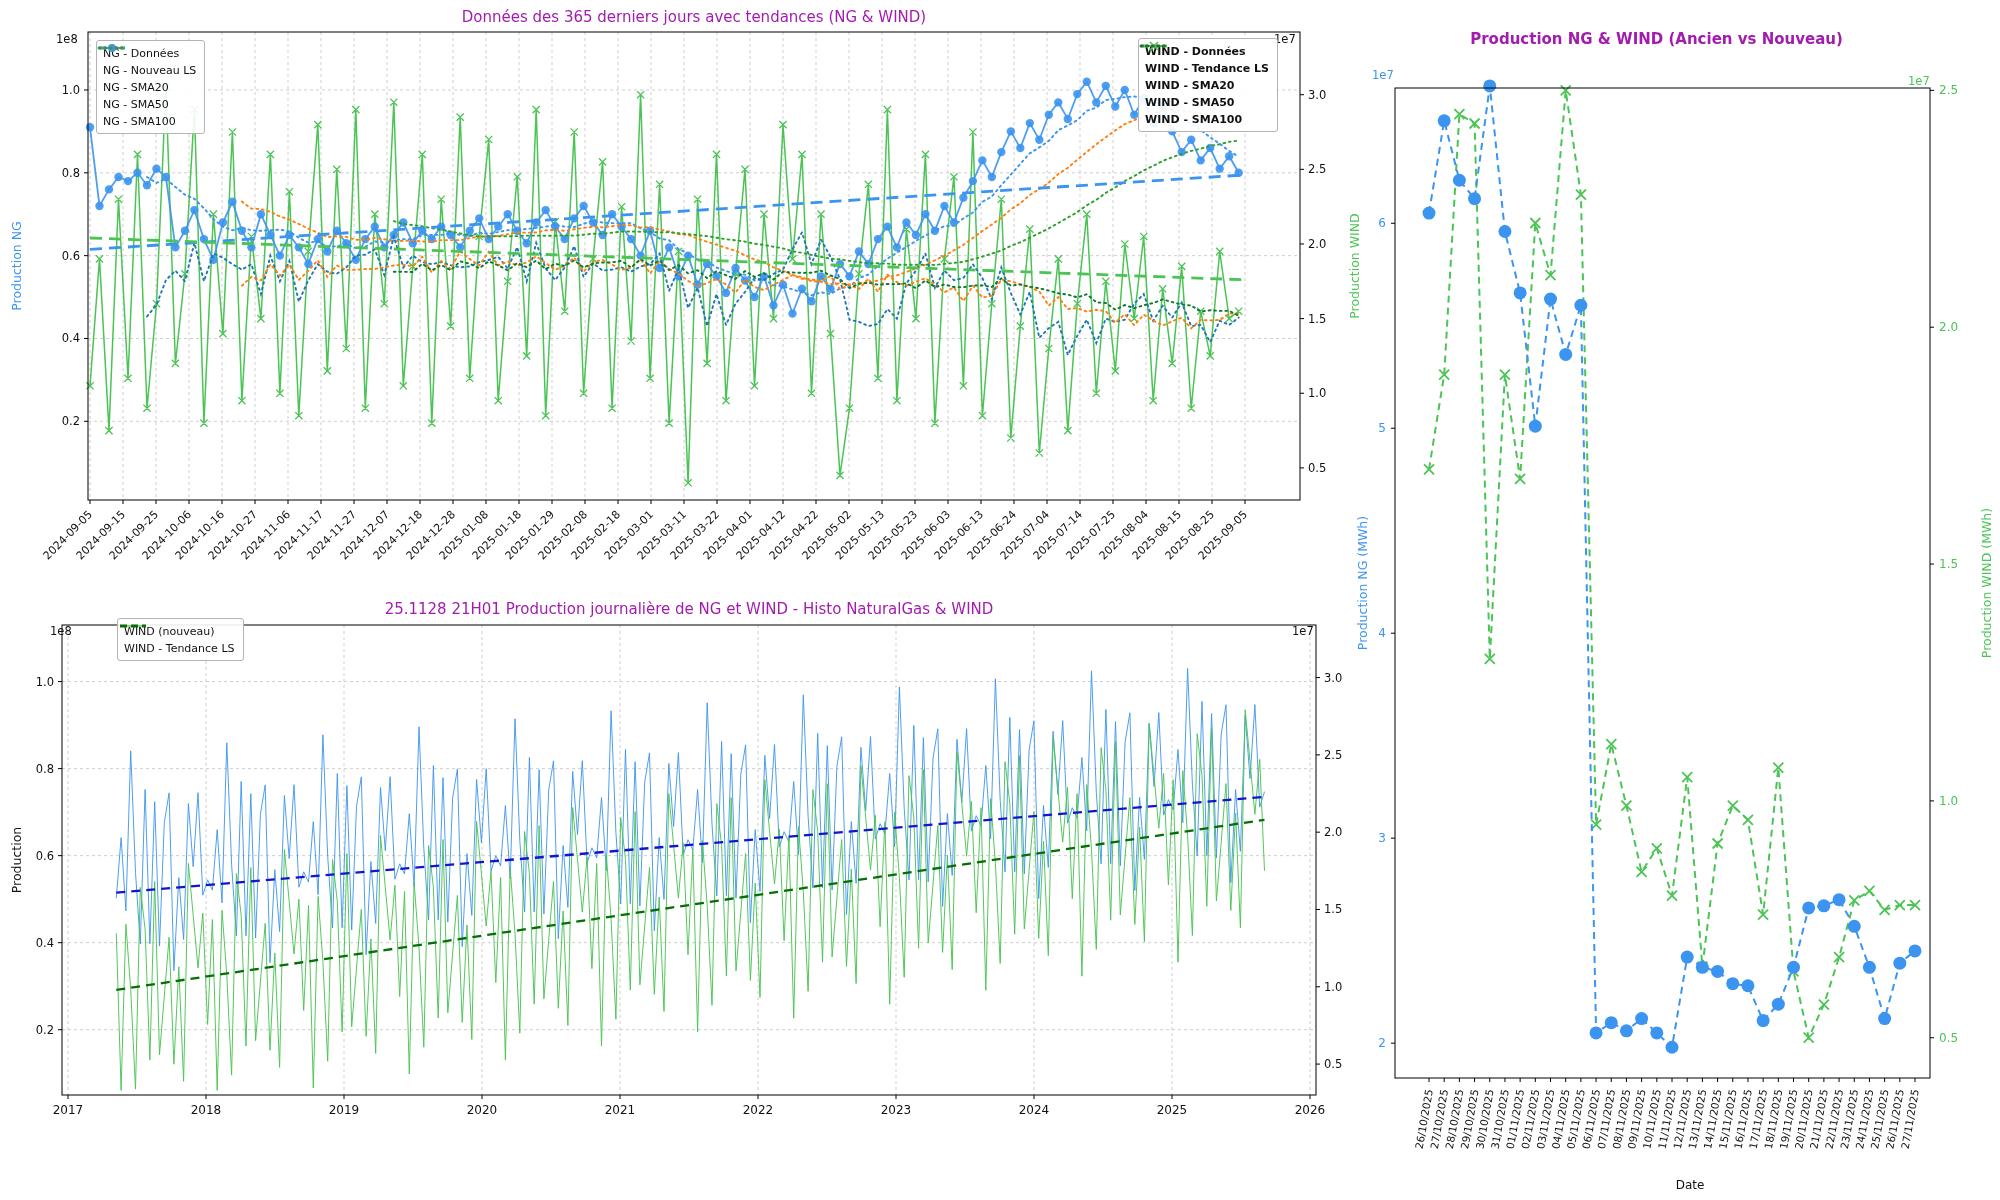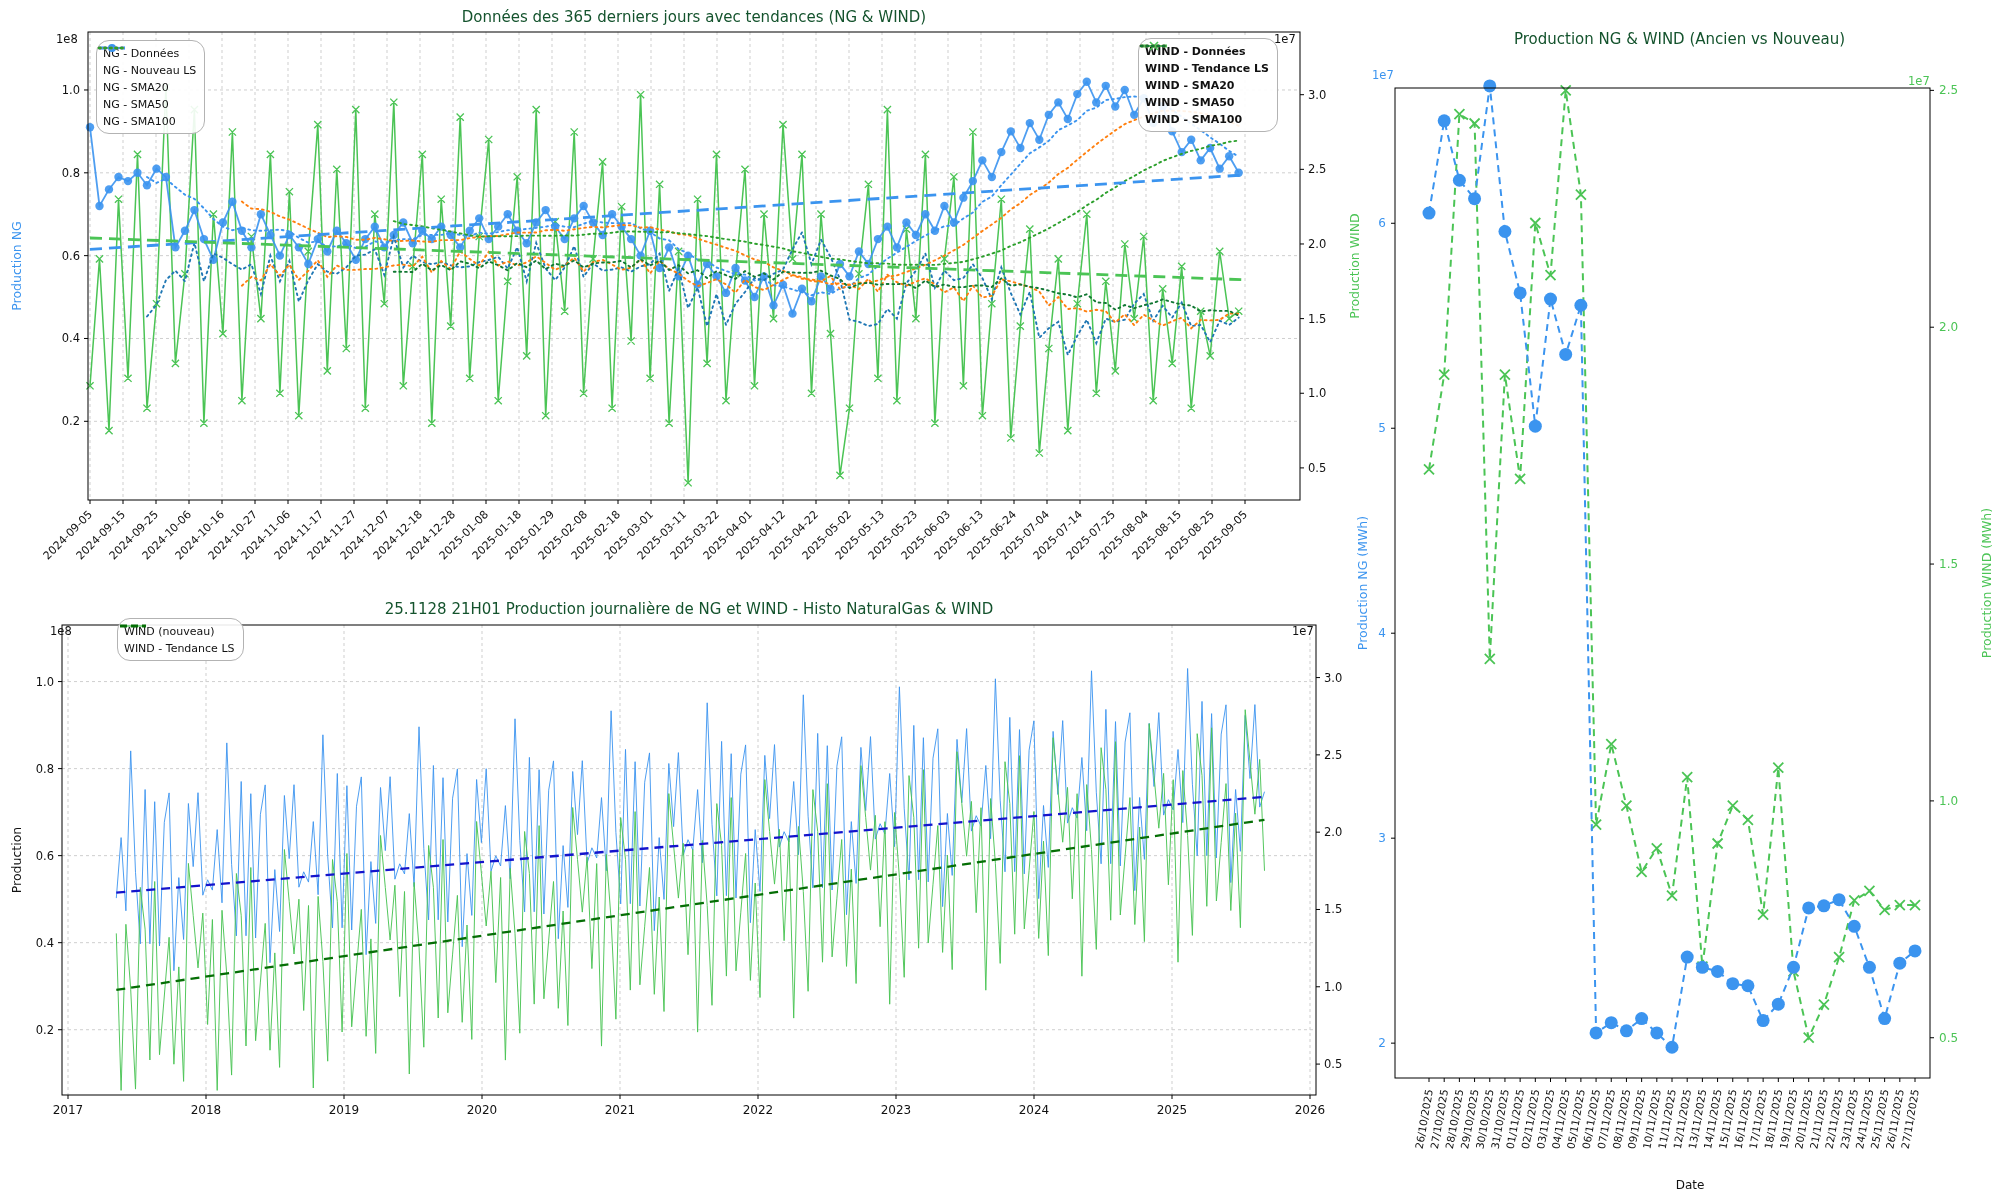--- a/index.html
+++ b/index.html
@@ -1,22 +1,22 @@
 <!DOCTYPE html>
 <html><head>
 <meta charset="utf-8">
 <style>
   html,body{margin:0;padding:0;background:#ffffff;}
   body{width:2000px;height:1200px;position:relative;font-family:"DejaVu Sans",sans-serif;overflow:hidden;}
   .panel{position:absolute;}
-  .title{position:absolute;font-size:15px;color:#14532d;text-align:center;white-space:nowrap;}
+  .title{position:absolute;font-size:15px;color:#a21caf;text-align:center;white-space:nowrap;}
   .offset{position:absolute;font-size:11.5px;color:#111;margin-top:20px;}
   .ylab{position:absolute;font-size:12.5px;white-space:nowrap;transform:translate(-50%,-50%) rotate(-90deg);}
   .xlab{position:absolute;font-size:12px;color:#111;transform:translate(-50%,0);margin-left:28px;}
-  .legend{position:absolute;background:rgba(255,255,255,.9);border:1px solid #b3b3b3;border-radius:13px;padding:4px 8px 4px 6px;display:flex;flex-direction:column;gap:1px;}
+  .legend{position:absolute;background:rgba(255,255,255,.9);border:1px solid #b3b3b3;border-radius:3px;padding:4px 8px 4px 6px;display:flex;flex-direction:column;gap:1px;}
   .legend .row{display:flex;align-items:center;gap:6px;height:16px;}
   .legend .row span{font-size:11px;color:#111;white-space:nowrap;}
   svg{position:absolute;left:0;top:0;}
   svg text{font-family:"DejaVu Sans",sans-serif;}
 </style>
 </head>
 <body>
 
 <div class="panel" id="panel-top" style="left:0;top:0;width:1390px;height:590px;">
   <svg id="svg-top" width="1390" height="590">
@@ -571,19 +571,19 @@
       <circle cx="468.6875" cy="907.8757763975156" r="6.5" fill="#3b94ef"></circle>
       <circle cx="483.875" cy="905.8260869565217" r="6.5" fill="#3b94ef"></circle>
       <circle cx="499.0625" cy="899.6770186335403" r="6.5" fill="#3b94ef"></circle>
       <circle cx="514.25" cy="926.3229813664597" r="6.5" fill="#3b94ef"></circle>
       <circle cx="529.4375" cy="967.3167701863354" r="6.5" fill="#3b94ef"></circle>
       <circle cx="544.625" cy="1018.5590062111801" r="6.5" fill="#3b94ef"></circle>
       <circle cx="559.8125" cy="963.2173913043478" r="6.5" fill="#3b94ef"></circle>
       <circle cx="575" cy="950.9192546583851" r="6.5" fill="#3b94ef"></circle>
       <rect x="55" y="88" width="535" height="990" fill="none" stroke="#000000" stroke-width="1"></rect>
     </svg>
-  <div class="title" style="left:72px;top:30px;width:535px;">Production NG &amp; WIND (Ancien vs Nouveau)</div>
+  <div class="title" style="left:49px;top:30px;width:535px;font-weight:bold;">Production NG &amp; WIND (Ancien vs Nouveau)</div>
   <div class="offset" style="left:32px;top:48px;color:#3b94ef;">1e7</div>
   <div class="offset" style="left:568px;top:54px;color:#4bc455;">1e7</div>
   <div class="ylab" style="left:22px;top:583px;color:#3b94ef;">Production NG (MWh)</div>
   <div class="ylab" style="left:646px;top:583px;color:#4bc455;">Production WIND (MWh)</div>
   <div class="xlab" style="left:322px;top:1178px;">Date</div>
 </div>
 
 </body></html>

